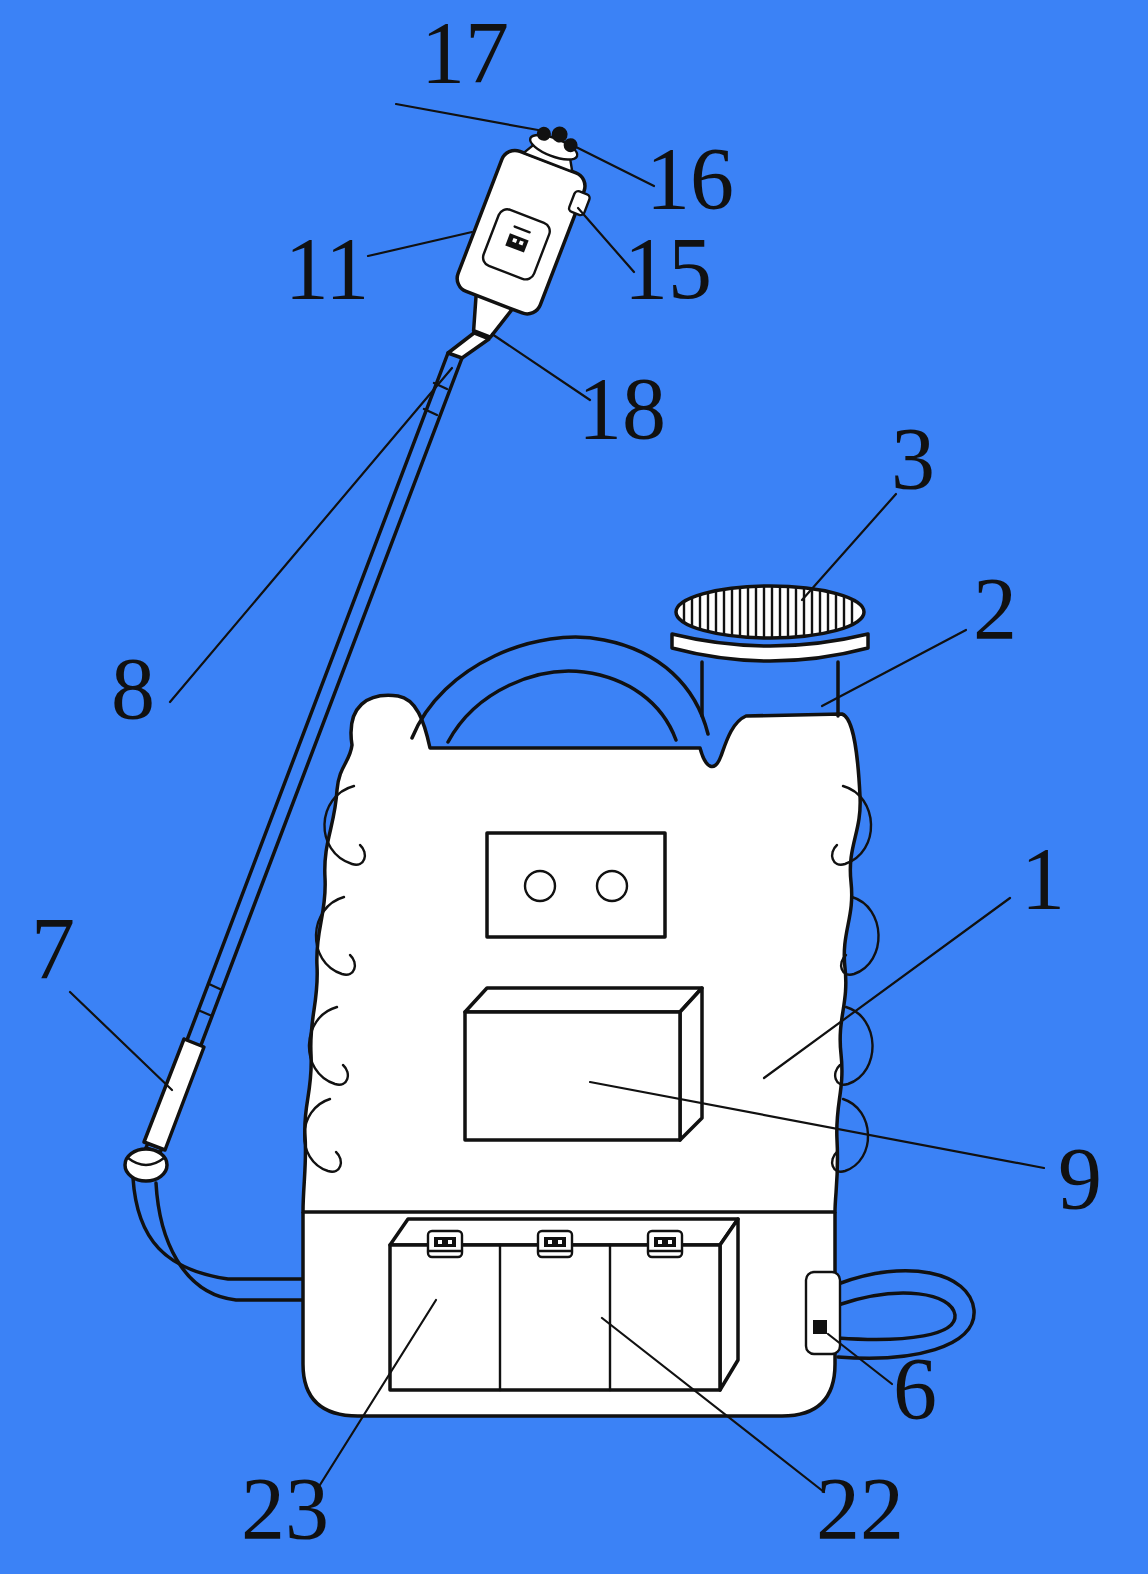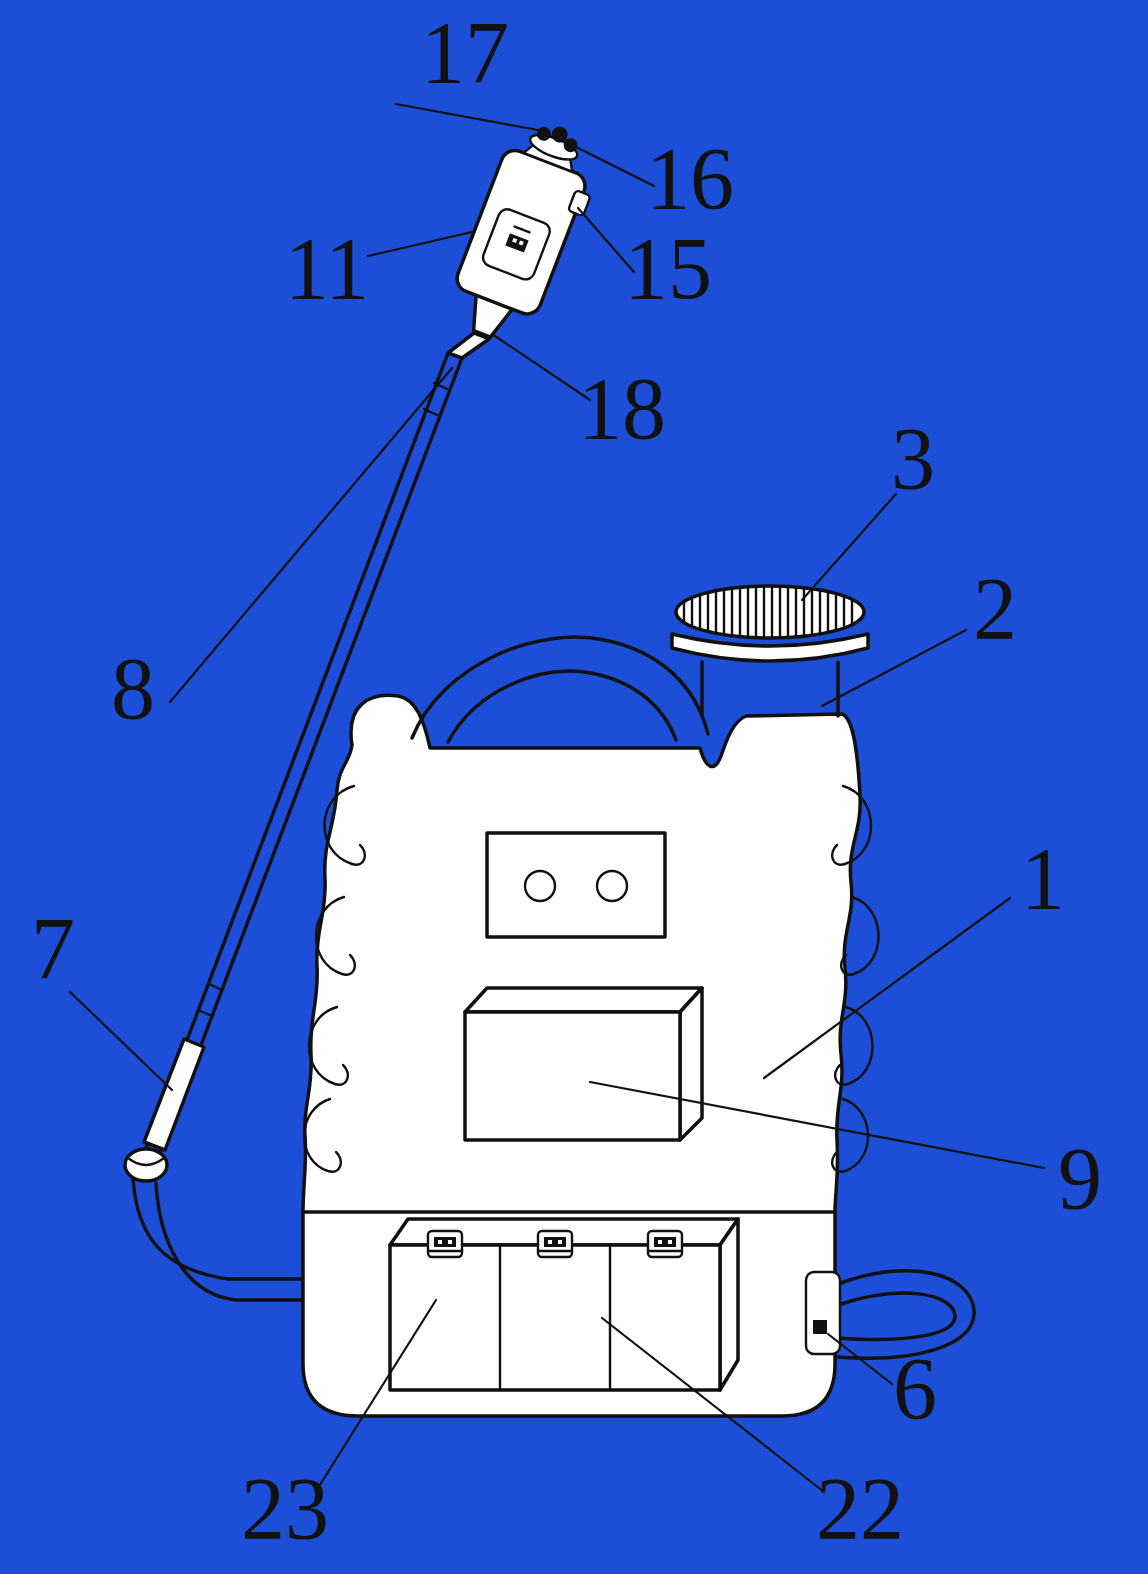--- a/index.html
+++ b/index.html
@@ -1,16 +1,16 @@
 <!DOCTYPE html>
 <html><head>
 <meta charset="utf-8">
 <style>
   html,body{margin:0;padding:0;background:#ffffff;}
-  .page{width:1148px;height:1574px;background:#1d4ed8;position:relative;overflow:hidden;}
+  .page{width:1148px;height:1574px;background:#3b82f6;position:relative;overflow:hidden;}
   svg{display:block;}
   .outline{fill:#ffffff;stroke:#111111;stroke-width:3.5;stroke-linejoin:round;}
   .stroke{fill:none;stroke:#111111;stroke-width:3.5;stroke-linecap:round;stroke-linejoin:round;}
   .thin{fill:none;stroke:#111111;stroke-width:2.4;stroke-linecap:round;stroke-linejoin:round;}
   .thinw{fill:#ffffff;stroke:#111111;stroke-width:2.4;stroke-linejoin:round;}
   .dark{fill:#111111;stroke:none;}
   .leader{fill:none;stroke:#111111;stroke-width:2.2;stroke-linecap:round;}
   .callout{font-family:"Liberation Serif","DejaVu Serif",serif;font-size:88px;fill:#111111;text-anchor:middle;}
 </style>
 </head>

